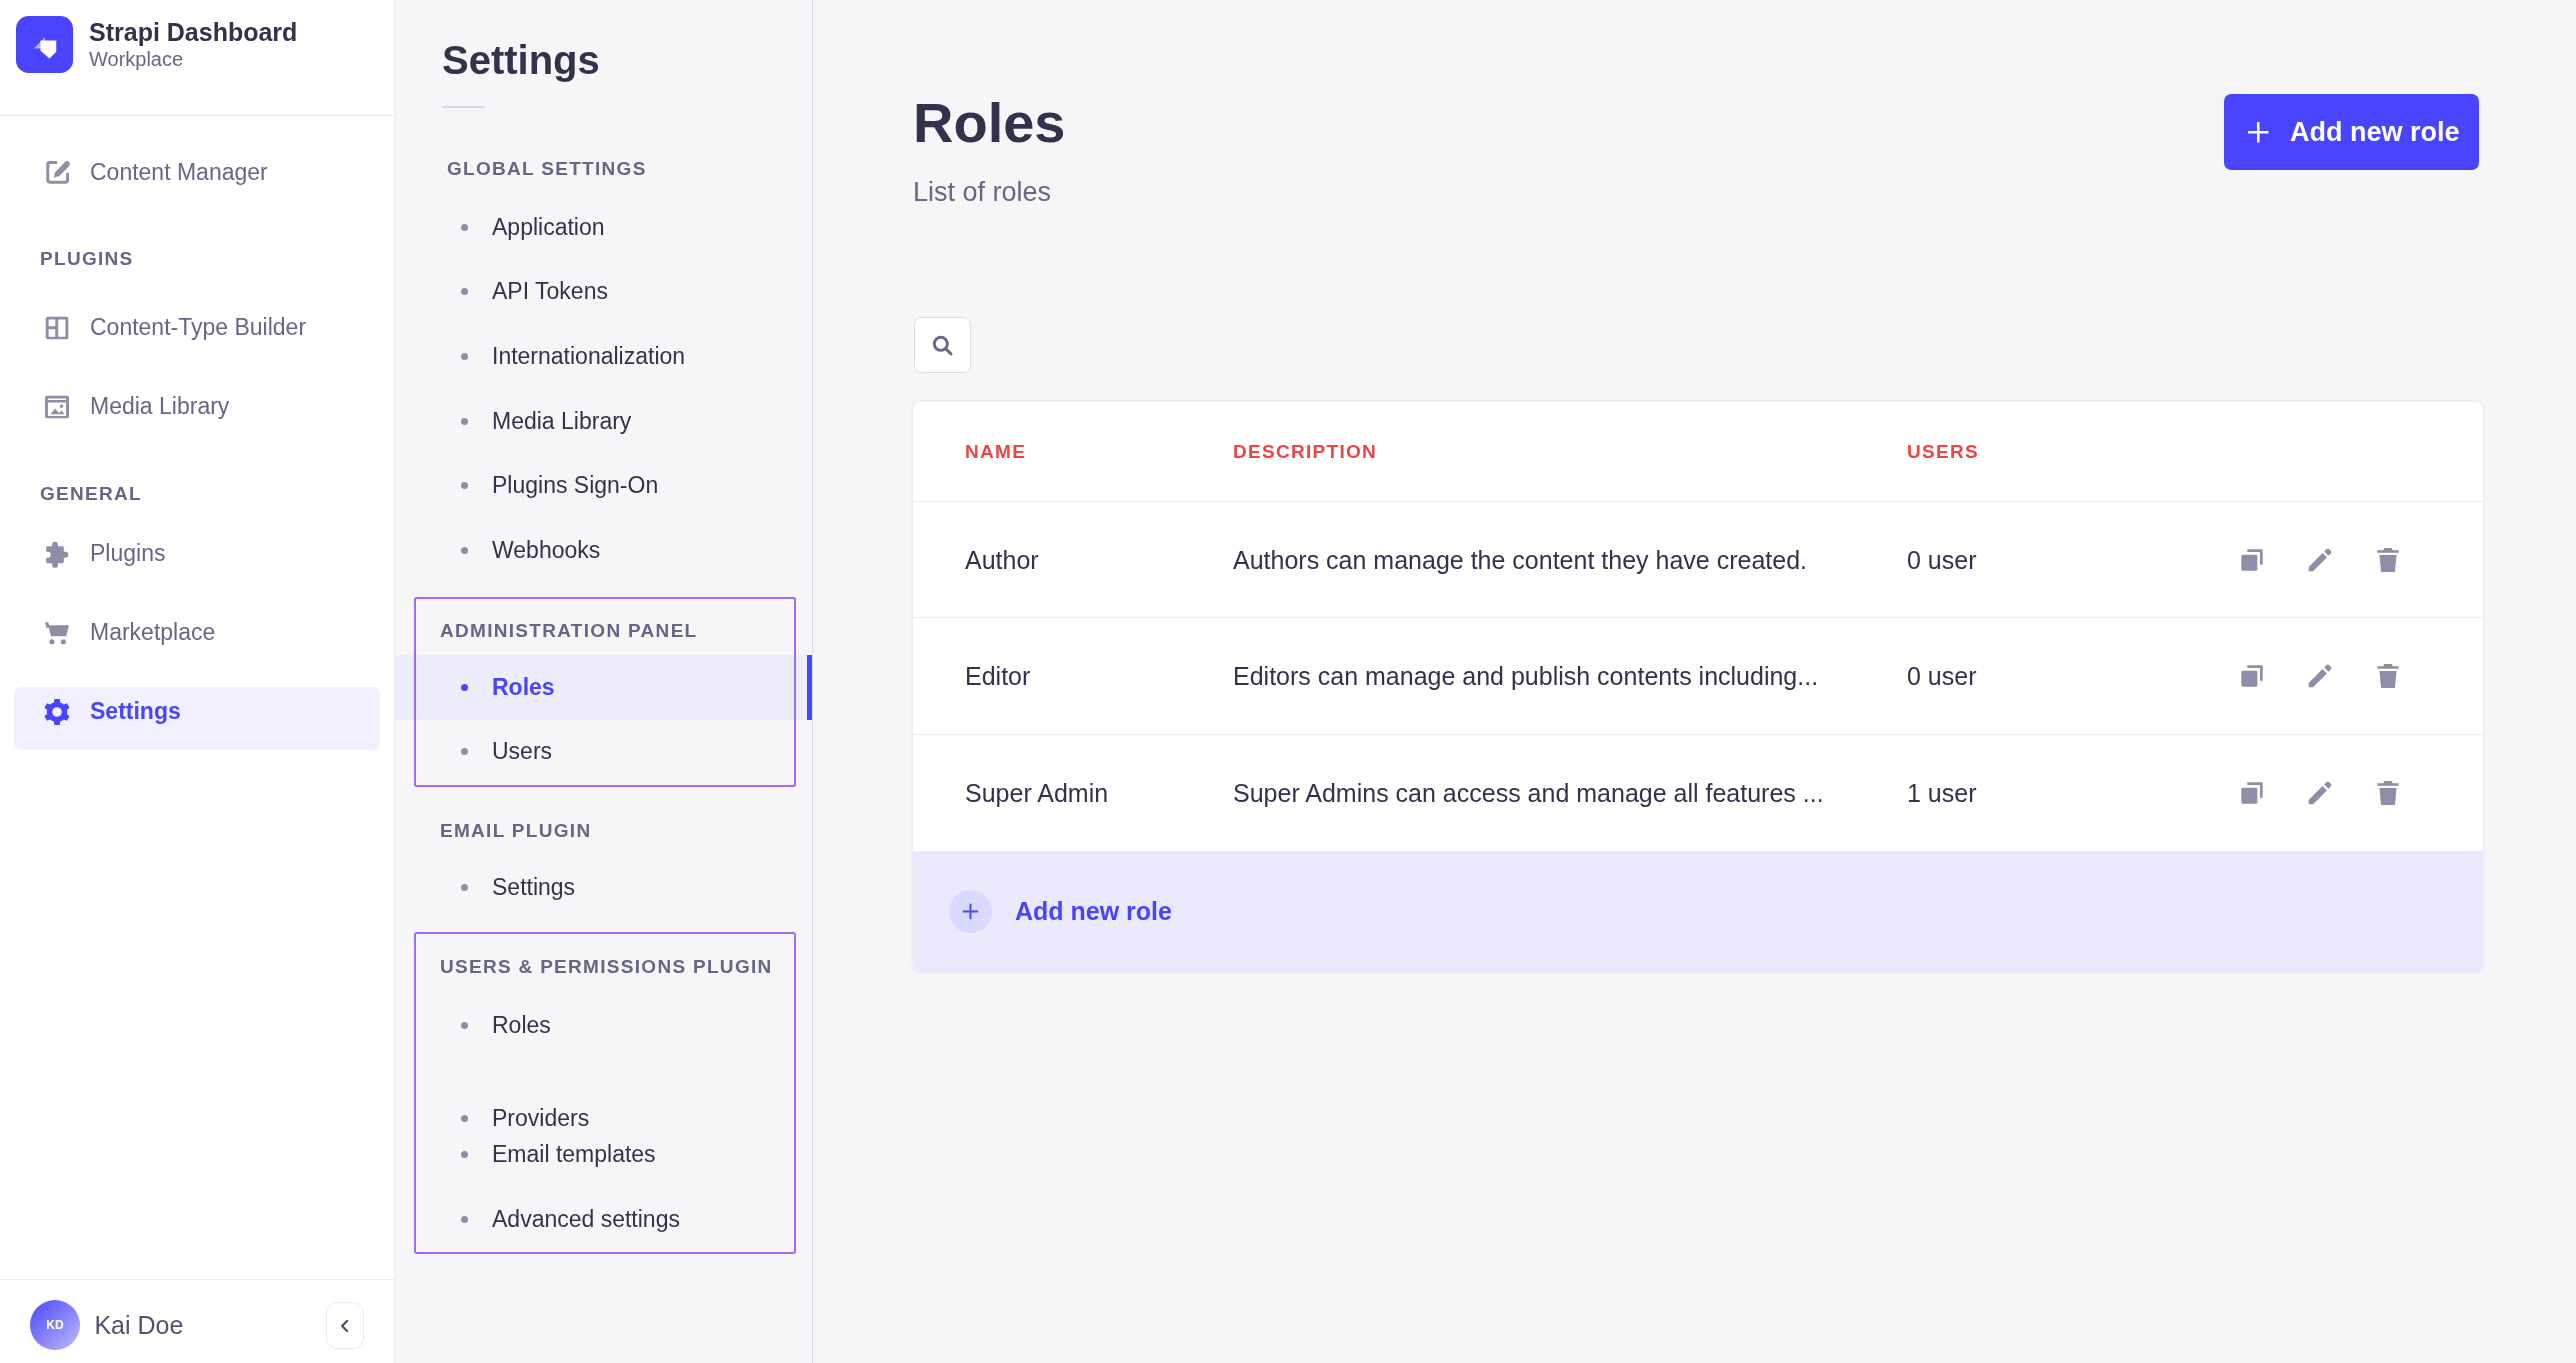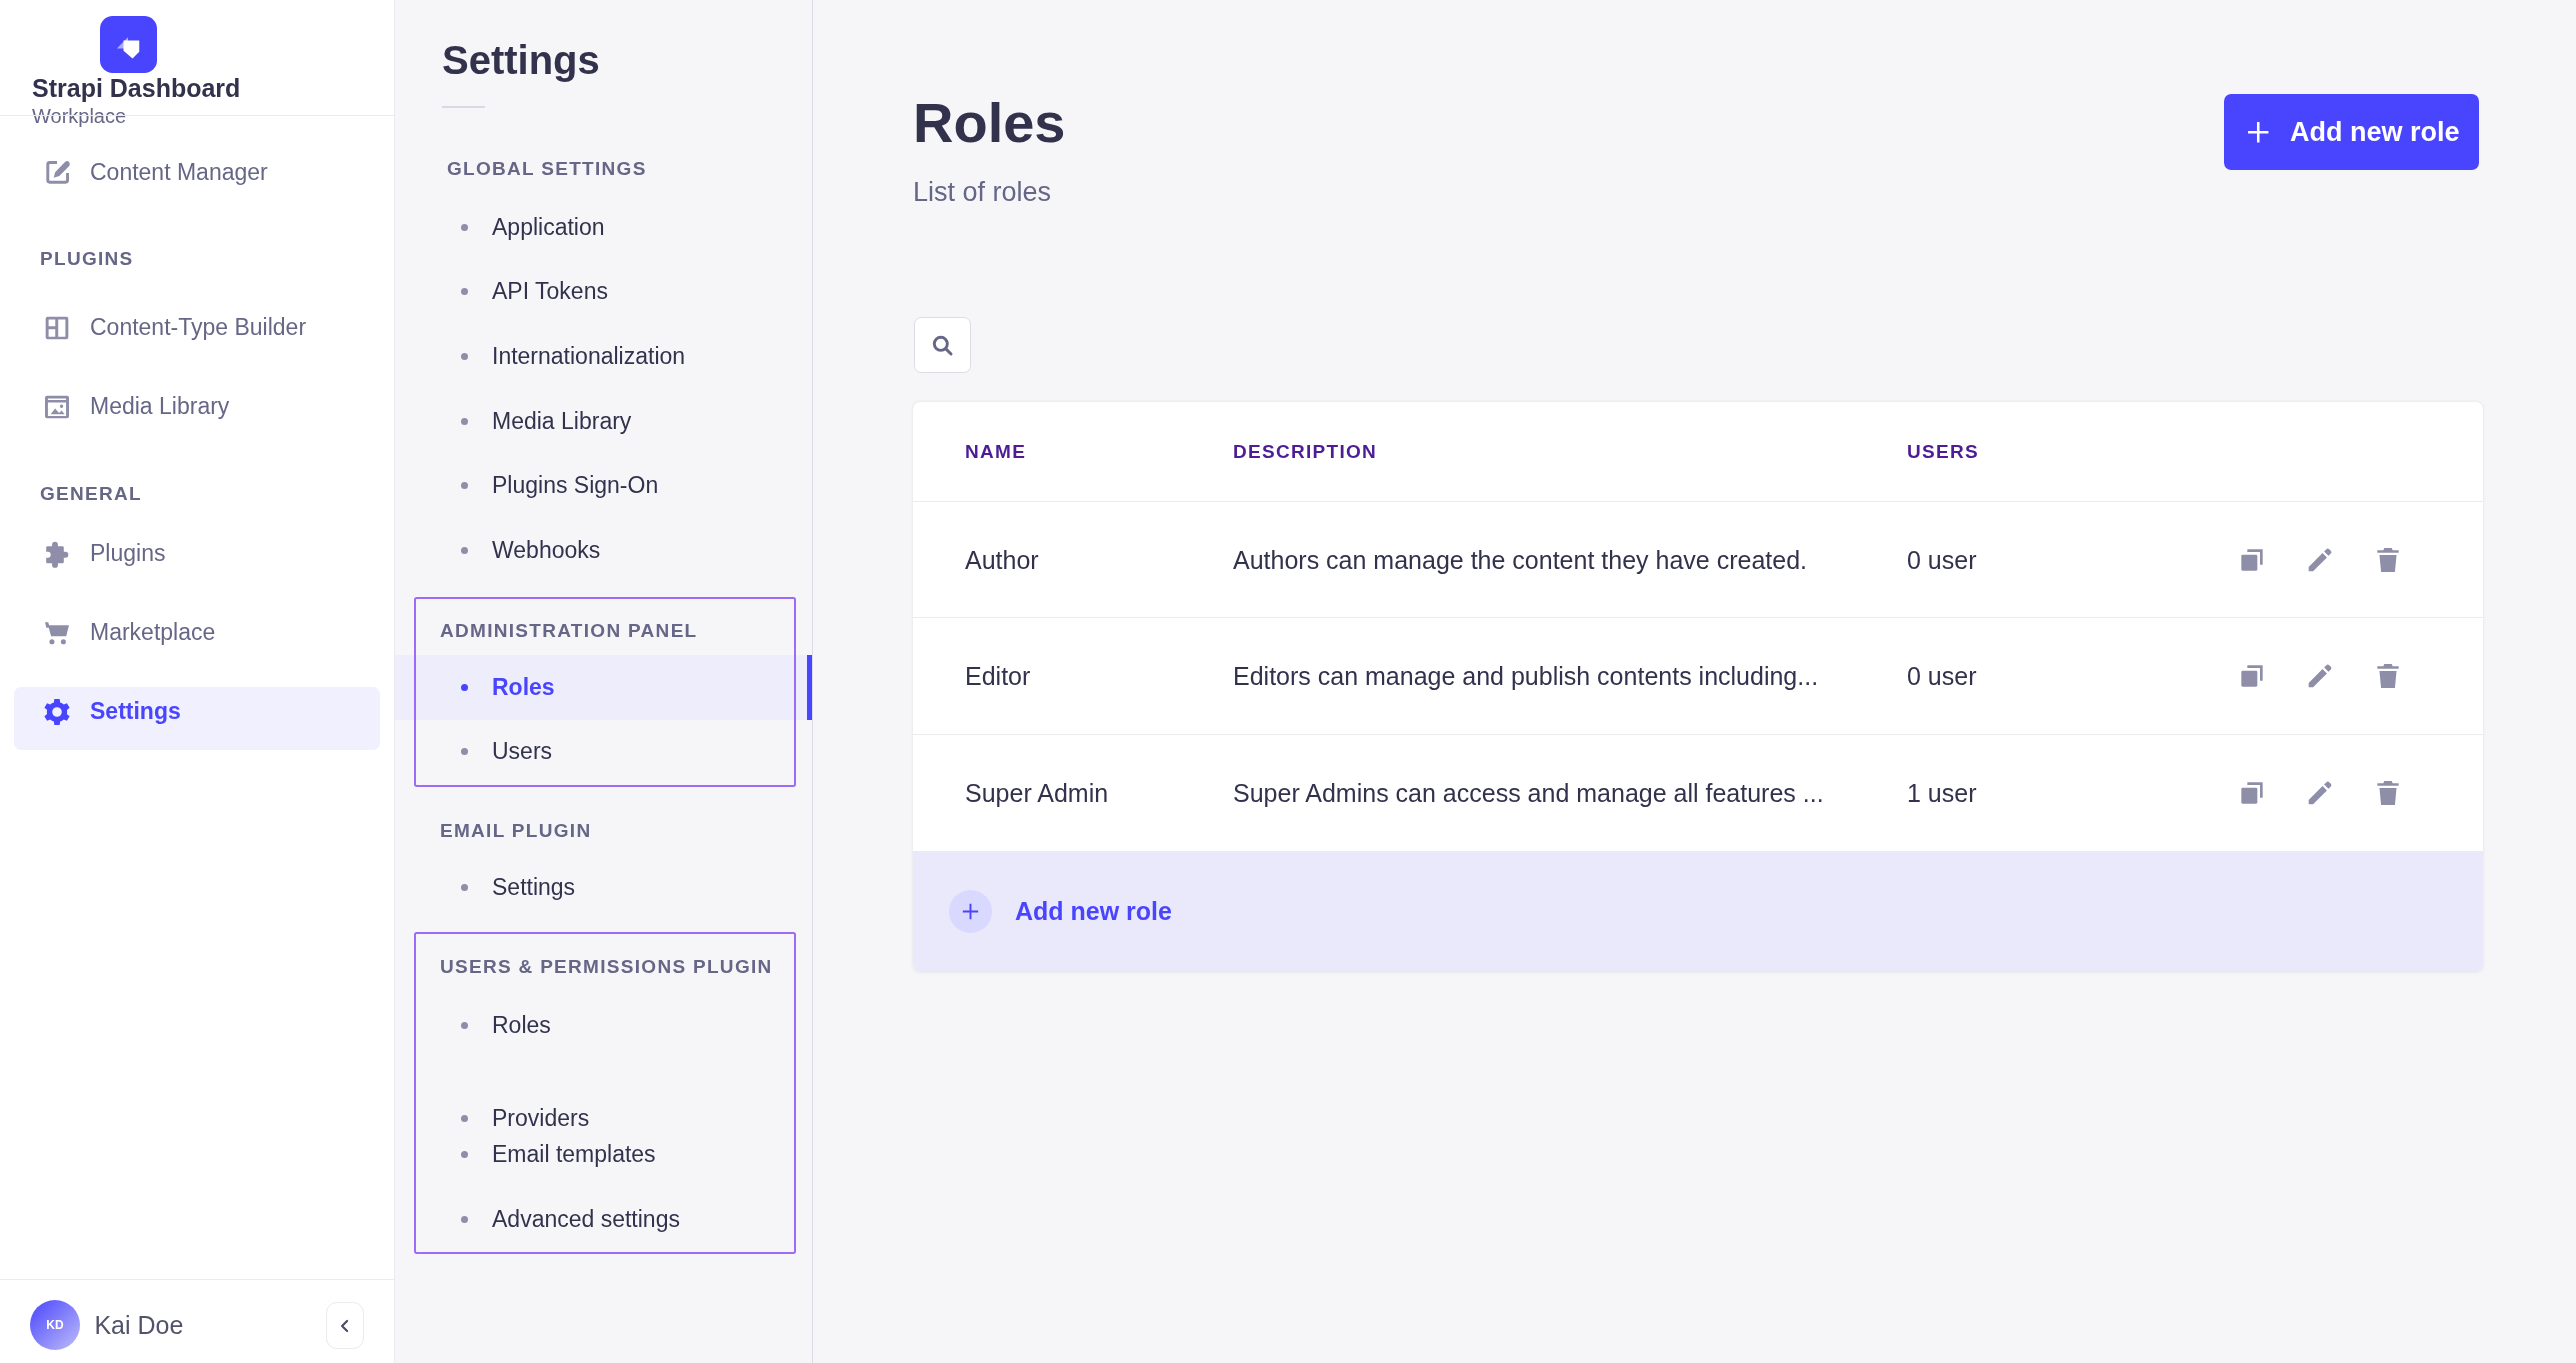--- a/index.html
+++ b/index.html
@@ -2,21 +2,21 @@
 <html style="font-size:14.4px"><head>
 <meta charset="utf-8">
 <style>
   * { margin:0; padding:0; box-sizing:border-box; }
   html,body { width:2576px; height:1364px; overflow:hidden; }
   body { font-family:"Liberation Sans","DejaVu Sans",sans-serif; background:#F6F6F9; color:#32324D; }
   #screen { position:relative; width:2576px; height:1364px; }
 
   
   .sidebar { position:absolute; left:0; top:0; width:395px; height:1364px; background:#FFFFFF; border-right:0.9px solid #EAEAEF; }
-  .logo-row { position:absolute; left:16px; top:16px; display:flex; align-items:center;flex-direction:column; }
+  .logo-row { position:absolute; left:16px; top:16px; display:flex; align-items:center; }
   .logo-badge { width:57px; height:57px; border-radius:12.6px; background:#4945FF; display:flex; align-items:center; justify-content:center; }
   .logo-text { margin-left:16px; }
   .logo-title { font-size:25px; font-weight:bold; color:#32324D; line-height:30.5px; }
   .logo-sub { font-size:20px; color:#666687; line-height:25px; }
   .sb-divider-top { position:absolute; left:0; top:115px; width:395px; height:0.9px; background:#EAEAEF; }
   .sb-item { position:absolute; left:0; width:395px; height:65px; display:flex; align-items:center; padding-left:90px; font-size:23px; color:#666687; cursor:pointer; }
   .sb-item .sb-icon { position:absolute; left:41px; top:50%; transform:translateY(-50%); width:32px; height:32px; color:#8E8EA9; }
   .sb-label { position:absolute; left:40px; font-size:19px; font-weight:bold; letter-spacing:1.3px; color:#666687; }
   .sb-active-bg { position:absolute; left:13.5px; top:687px; width:366px; height:63px; border-radius:7.2px; background:#F0F0FF; }
   .sb-item.active { color:#4945FF; font-weight:bold; }
@@ -44,21 +44,21 @@
 
   
   .main { position:absolute; left:813px; top:0; width:1763px; height:1364px; background:#F6F6F9; }
   .page-title { position:absolute; left:100px; top:90px; font-size:56px; font-weight:bold; color:#32324D; }
   .page-subtitle { position:absolute; left:100px; top:177px; font-size:27px; color:#666687; }
   .add-role-btn { position:absolute; left:1411px; top:94px; width:255px; height:76px; background:#4945FF; border:none; border-radius:7.2px; color:#FFFFFF; font-size:27px; font-weight:bold; font-family:inherit; display:flex; align-items:center; justify-content:center; gap:16px; cursor:pointer; }
   .search-btn { position:absolute; left:101px; top:317px; width:57px; height:56px; background:#FFFFFF; border:0.9px solid #DCDCE4; border-radius:7.2px; display:flex; align-items:center; justify-content:center; color:#666687; cursor:pointer; }
 
   .table-card { position:absolute; left:100px; top:402px; width:1570px; height:569px; background:#FFFFFF; border-radius:7.2px; box-shadow:0 0.9px 3.6px rgba(33,33,52,.1); }
   .t-header { position:absolute; left:0; top:0; width:100%; height:99px; }
-  .t-col { position:absolute; top:50%; transform:translateY(-50%); font-size:19px; font-weight:bold; letter-spacing:1.3px; color:#4c1d95; }
+  .t-col { position:absolute; top:50%; transform:translateY(-50%); font-size:19px; font-weight:bold; letter-spacing:1.3px; color:#ef4444; }
   .col-name { left:52px; } .col-desc { left:320px; } .col-users { left:994px; }
   .t-row { position:absolute; left:0; width:100%; height:117px; border-top:0.9px solid #EAEAEF; cursor:pointer; }
   .t-row-1 { top:99px; } .t-row-2 { top:215px; } .t-row-3 { top:332px; }
   .t-cell { position:absolute; top:50%; transform:translateY(-50%); font-size:25px; color:#32324D; white-space:nowrap; }
   .actions { position:absolute; right:79px; top:50%; transform:translateY(-50%); display:flex; gap:36px; }
   .action-btn { width:32px; height:32px; border:none; background:transparent; color:#8E8EA9; padding:0; cursor:pointer; }
   .action-btn svg { width:32px; height:32px; }
   .t-footer { position:absolute; left:0; top:449px; width:100%; height:120px; background:#EAE9FC; border-radius:0 0 7.2px 7.2px; display:flex; align-items:center; cursor:pointer; }
   .plus-circle { margin-left:36px; width:43px; height:43px; border-radius:50%; background:#D9D8FF; color:#4945FF; display:flex; align-items:center; justify-content:center; }
   .t-footer-label { margin-left:23px; font-size:25px; font-weight:bold; color:#4945FF; }

